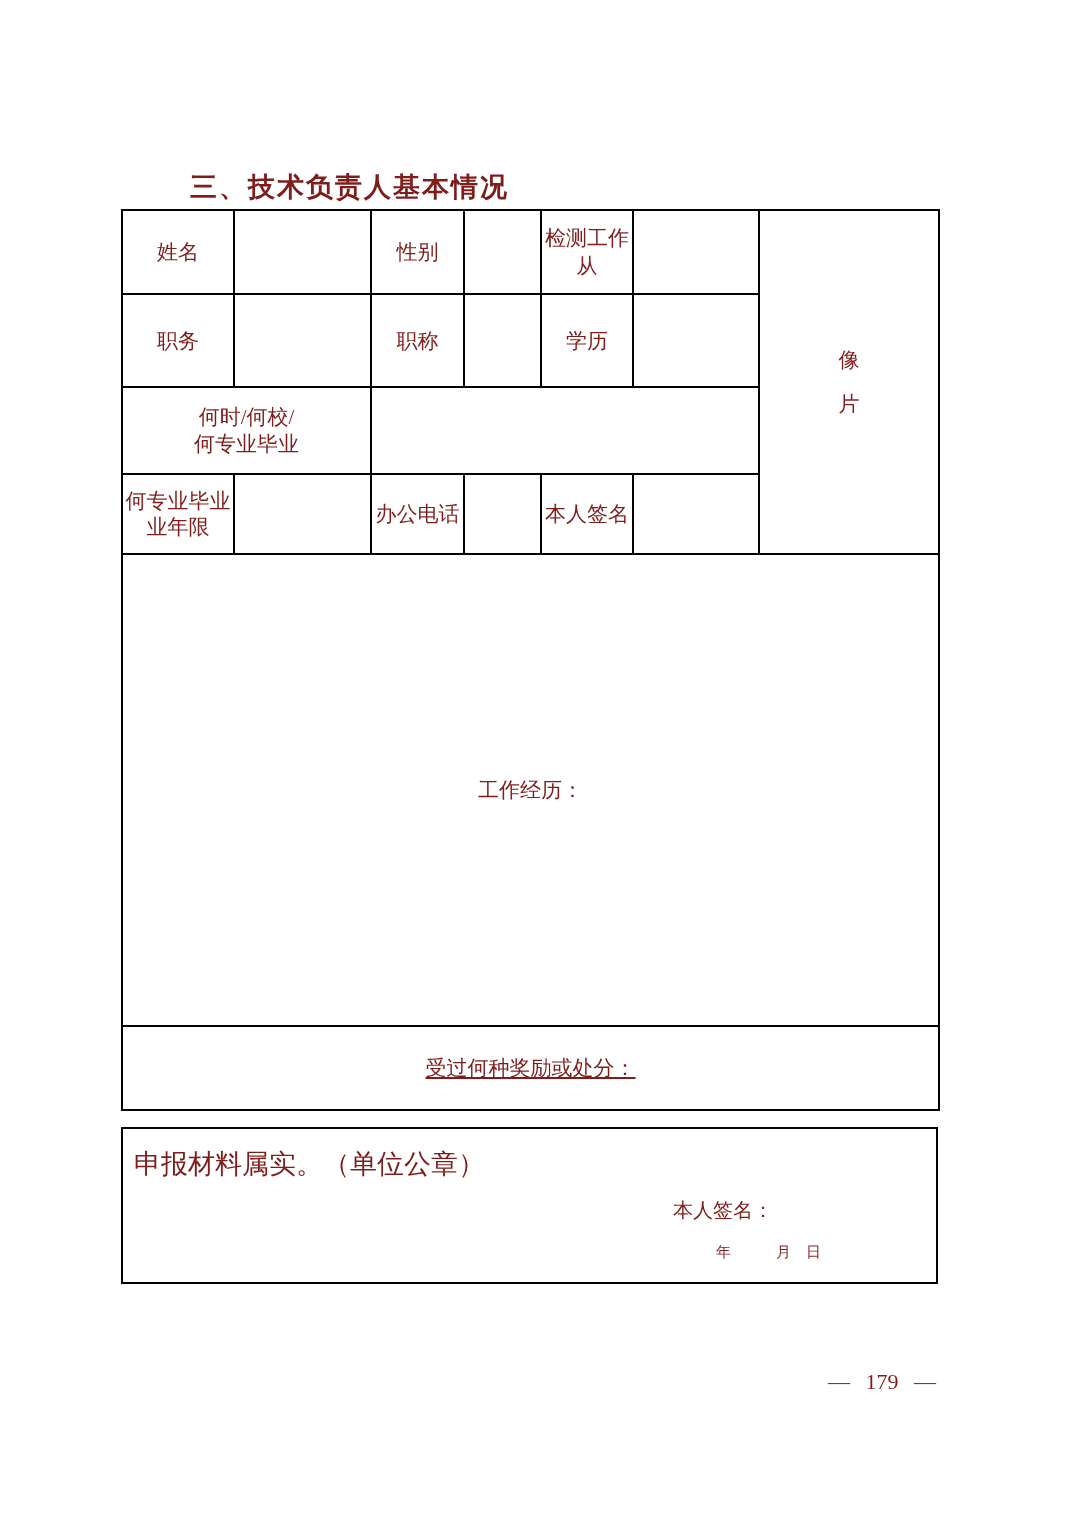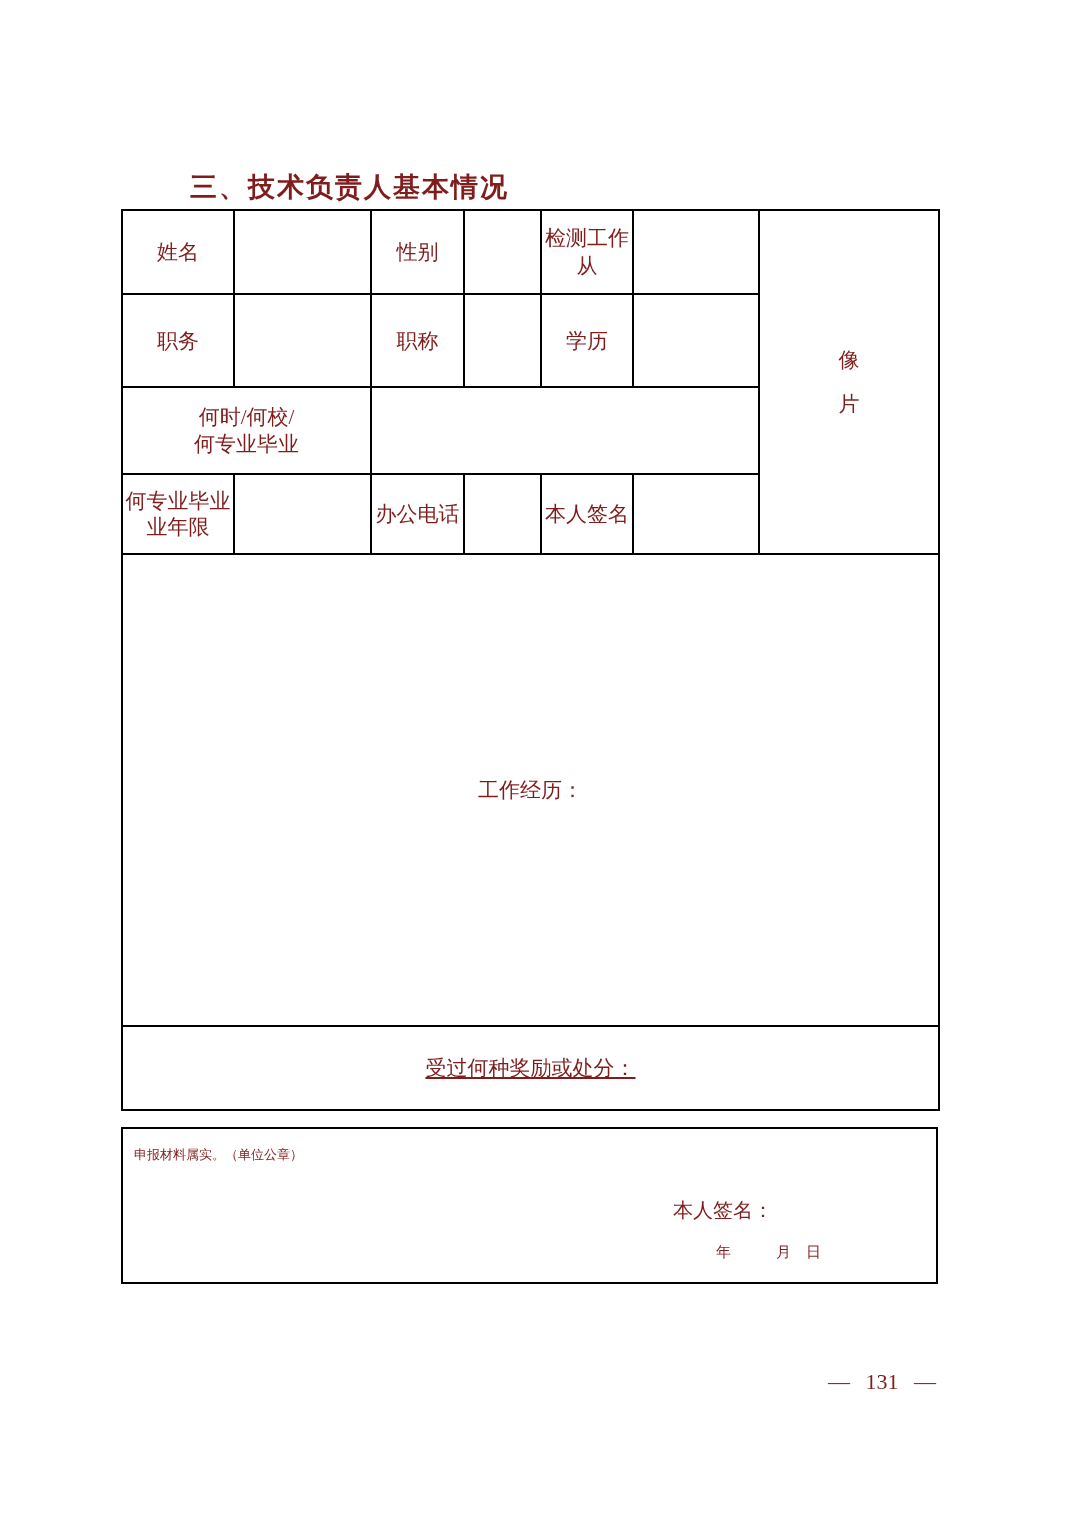--- a/index.html
+++ b/index.html
@@ -64,21 +64,21 @@
     top: 1127px;
     width: 817px;
     height: 157px;
     border: 2px solid #000000;
     box-sizing: border-box;
   }
   .decl-statement {
     position: absolute;
     left: 11px;
     top: 17px;
-    font-size: 13px;
+    font-size: 27px;
     white-space: nowrap;
   }
   .decl-signature {
     position: absolute;
     left: 550px;
     top: 68px;
     font-size: 20px;
     white-space: nowrap;
   }
   .decl-date {
@@ -163,15 +163,15 @@
     </tr>
   </tbody>
     </table>
 
   <div class="decl-box">
     <div class="decl-statement">申报材料属实。（单位公章）</div>
     <div class="decl-signature">本人签名：</div>
     <div class="decl-date">年　　　月　日</div>
   </div>
 
-  <div class="page-number">— 131 —</div>
+  <div class="page-number">— 179 —</div>
 
 </div>
 
 </body></html>

